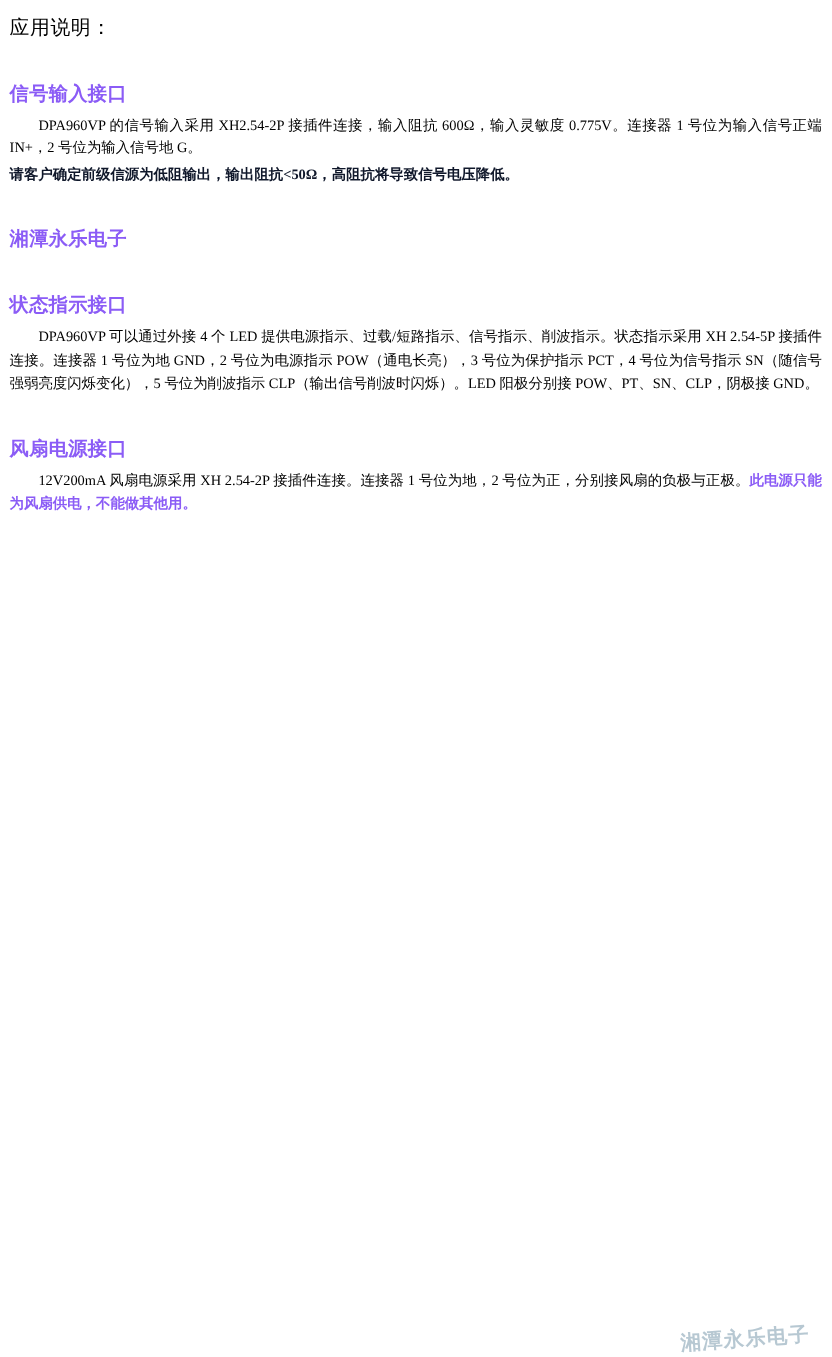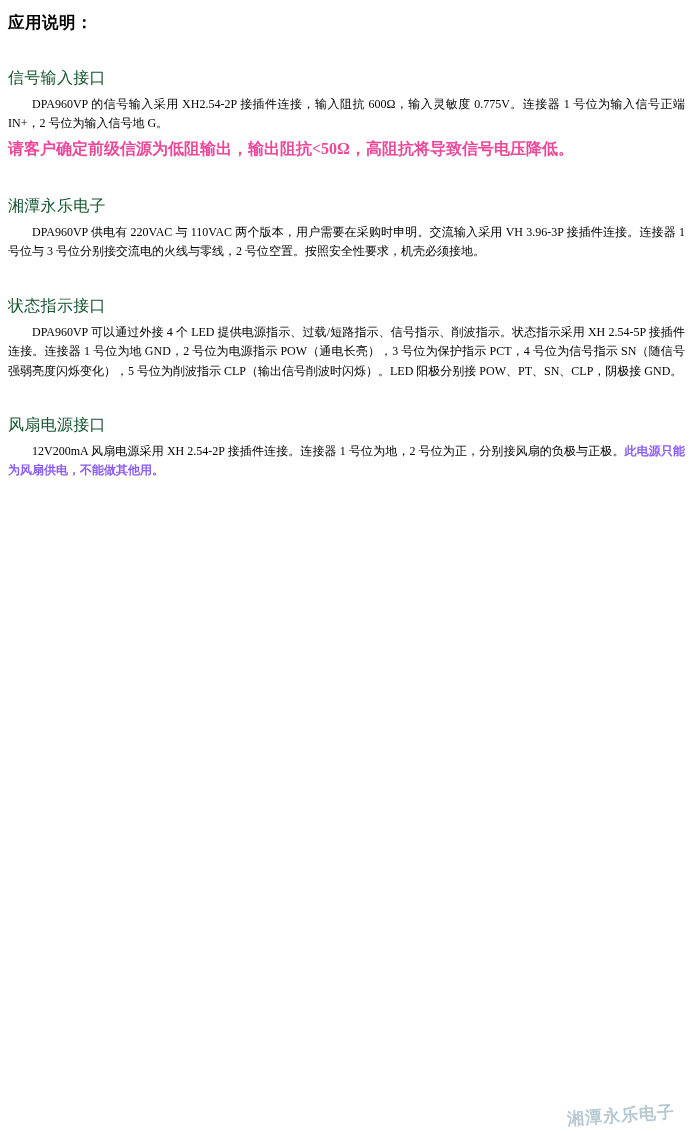--- a/index.html
+++ b/index.html
@@ -17,53 +17,53 @@
   }
   .page {
     position: relative;
     width: 693px;
     height: 1131px;
     padding: 0;
     box-sizing: border-box;
   }
   .doc-title {
     font-size: 16.5px;
-    font-weight: bold;
+    font-weight: normal;
     margin: 12px 0 0 8px;
     letter-spacing: 0.5px;
   }
   .section {
     margin: 0 8px;
   }
   .section-heading {
     font-size: 16px;
-    font-weight: normal;
-    color: #14532d;
+    font-weight: bold;
+    color: #8b5cf6;
     margin-top: 34px;
     margin-bottom: 6px;
     letter-spacing: 0.3px;
   }
   .para {
     font-size: 12px;
     line-height: 1.62;
     text-align: justify;
     text-justify: inter-ideograph;
     margin: 0 0 2px 0;
   }
   .indent {
     text-indent: 2em;
   }
   .warn {
     color: #8b5cf6;
     font-weight: bold;
   }
   .warn-block {
-    font-size: 16px;
+    font-size: 12px;
     line-height: 1.62;
-    color: #ec4899;
+    color: #0f172a;
     font-weight: bold;
     text-align: justify;
     text-justify: inter-ideograph;
     margin: 2px 0 0 0;
   }
   .watermark {
     position: absolute;
     right: 18px;
     bottom: 16px;
     font-family: "Liberation Sans", sans-serif;
@@ -85,21 +85,20 @@
 
   <div class="section">
     <div class="section-heading">信号输入接口</div>
     <p class="para indent">DPA960VP 的信号输入采用 XH2.54-2P 接插件连接，输入阻抗 600Ω，输入灵敏度 0.775V。连接器 1 号位为输入信号正端 IN+，2 号位为输入信号地 G。</p>
     <p class="warn-block">请客户确定前级信源为低阻输出，输出阻抗&lt;50Ω，高阻抗将导致信号电压降低。</p>
   </div>
 
 
   <div class="section">
     <div class="section-heading">湘潭永乐电子</div>
-    <p class="para indent">DPA960VP 供电有 220VAC 与 110VAC 两个版本，用户需要在采购时申明。交流输入采用 VH 3.96-3P 接插件连接。连接器 1 号位与 3 号位分别接交流电的火线与零线，2 号位空置。按照安全性要求，机壳必须接地。</p>
   </div>
 
   <div class="section">
     <div class="section-heading">状态指示接口</div>
     <p class="para indent">DPA960VP 可以通过外接 4 个 LED 提供电源指示、过载/短路指示、信号指示、削波指示。状态指示采用 XH 2.54-5P 接插件连接。连接器 1 号位为地 GND，2 号位为电源指示 POW（通电长亮），3 号位为保护指示 PCT，4 号位为信号指示 SN（随信号强弱亮度闪烁变化），5 号位为削波指示 CLP（输出信号削波时闪烁）。LED 阳极分别接 POW、PT、SN、CLP，阴极接 GND。</p>
   </div>
 
   <div class="section">
     <div class="section-heading">风扇电源接口</div>
     <p class="para indent"><span>12V200mA 风扇电源采用 XH 2.54-2P 接插件连接。连接器 1 号位为地，2 号位为正，分别接风扇的负极与正极。</span><span class="warn">此电源只能为风扇供电，不能做其他用。</span></p>

